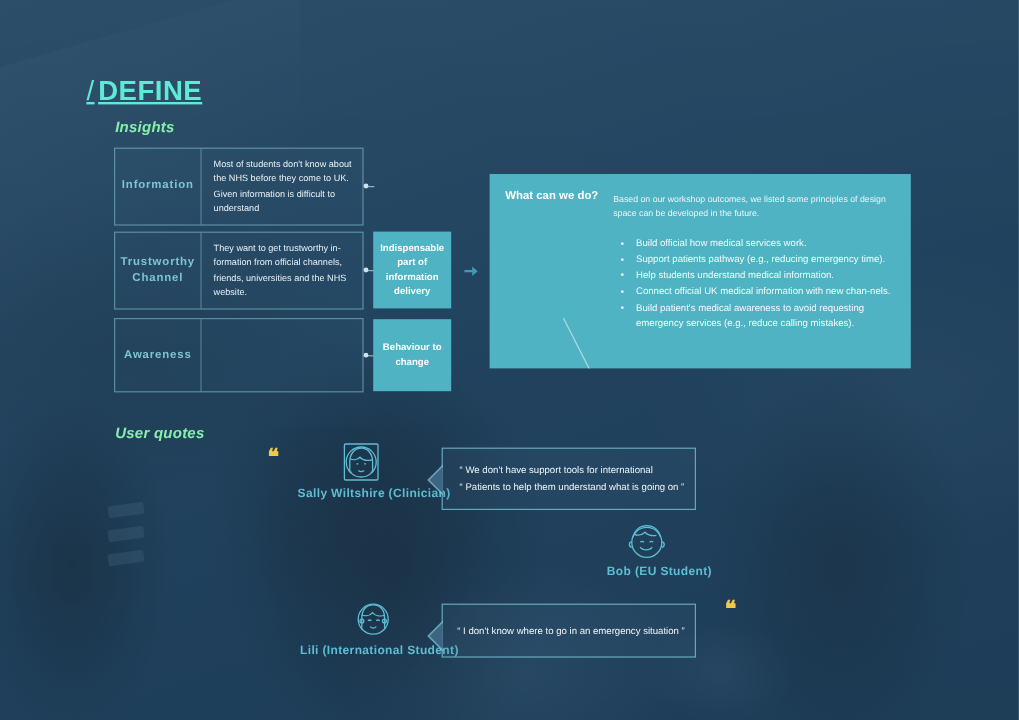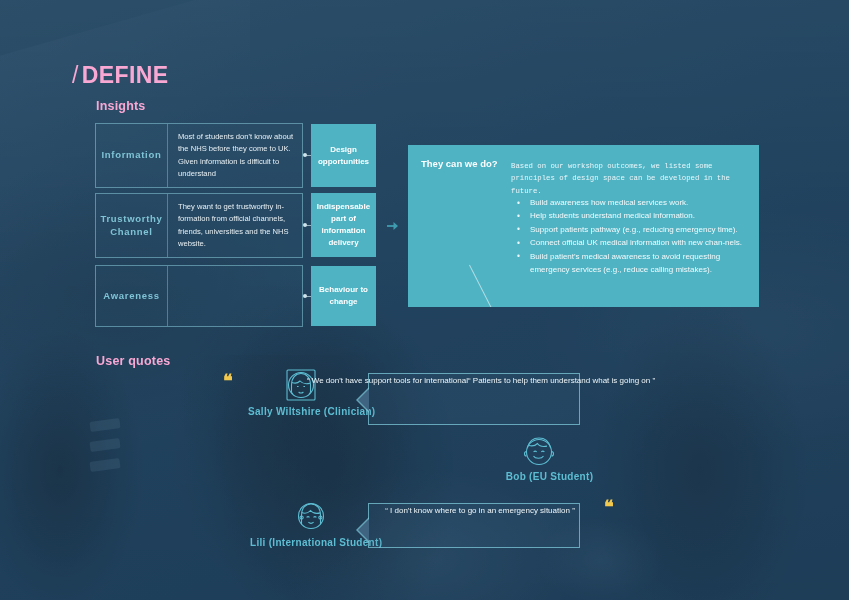--- a/index.html
+++ b/index.html
@@ -68,30 +68,32 @@
     background: rgba(56,104,136,0.30);
   }
 
   
   .define-title {
     position: absolute;
     left: 72px; top: 62px;
     font-size: 23px;
     font-weight: bold;
     letter-spacing: 0.4px;
-    color: #f9a8d4;
+    color: #5eead4;
+    text-decoration: underline;
   }
   .define-title .slash { font-weight: 400; margin-right: 3px; }
 
   .section-label {
     position: absolute;
     font-size: 12.5px;
     font-weight: bold;
-    color: #f9a8d4;
+    color: #86efac;
     letter-spacing: 0.2px;
+    font-style: italic;
   }
   #lbl-insights { left: 96px; top: 99px; }
   #lbl-quotes   { left: 96px; top: 354px; }
 
   
   .insight-row {
     position: absolute;
     left: 95px;
     width: 208px;
     border: 1px solid rgba(135,200,215,0.55);
@@ -197,21 +199,20 @@
     transform-origin: top left;
     transform: rotate(-27deg) translateY(108px);
   }
   .wcwd-intro {
     position: absolute;
     left: 103px; top: 15px;
     width: 238px;
     font-size: 7.3px;
     line-height: 1.68;
     color: #eaf7fa;
-    font-family: Liberation Mono, monospace;
   }
   .wcwd-list {
     position: absolute;
     left: 107px; top: 52px;
     width: 236px;
     list-style: none;
   }
   .wcwd-list li {
     position: relative;
     padding-left: 15px;
@@ -258,20 +259,21 @@
   #person-bob .avatar-wrap { margin-left: 28px; }
   #person-lili  { left: 250px; top: 497px; width: 118px; }
   #person-lili .avatar-wrap { margin-left: 42px; }
 
   .avatar-wrap { width: 38px; height: 40px; }
 
   
   .bubble {
     position: absolute;
     display: flex;
+    flex-direction: column;
     justify-content: center;
   }
   .bubble-outline {
     border: 1px solid rgba(125,200,218,0.75);
     background: rgba(70,115,145,0.12);
   }
   .bubble-filled {
     background: #4fb3c4;
   }
   .bubble-line {
@@ -358,39 +360,38 @@
     <div class="insight-key">Awareness</div>
   </div>
 
   <div class="connector-dot" id="dot-0"></div>
   <div class="connector-dot" id="dot-1"></div>
   <div class="connector-dot" id="dot-2"></div>
   <div class="connector-line" id="cl-0"></div>
   <div class="connector-line" id="cl-1"></div>
   <div class="connector-line" id="cl-2"></div>
 
-  <div class="opp-box" id="opp-0">Design opportunities</div>
   <div class="opp-box" id="opp-2">Behaviour to change</div>
   <div class="opp-box" id="opp-1">Indispensable part of information delivery</div>
 
   <div class="arrow-right">
     <svg width="16" height="16" viewBox="0 0 16 16">
       <path d="M2 8 H12" stroke="#3f9cb0" stroke-width="1.8" fill="none"></path>
       <path d="M8.5 4 L13 8 L8.5 12 Z" fill="#3f9cb0"></path>
     </svg>
   </div>
 
   <div class="wcwd-panel">
     <div class="wcwd-diag"></div>
-    <div class="wcwd-title">They can we do?</div>
+    <div class="wcwd-title">What can we do?</div>
     <div class="wcwd-intro">Based on our workshop outcomes, we listed some principles of design space can be developed in the future.</div>
     <ul class="wcwd-list">
-      <li>Build awareness how medical services work.</li>
+      <li>Build official how medical services work.</li>
+      <li>Support patients pathway (e.g., reducing emergency time).</li>
       <li>Help students understand medical information.</li>
-      <li>Support patients pathway (e.g., reducing emergency time).</li>
       <li>Connect official UK medical information with new chan-nels.</li>
       <li>Build patient's medical awareness to avoid requesting emergency services (e.g., reduce calling mistakes).</li>
     </ul>
   </div>
 
   <div class="quote-mark" id="qm-1">❝</div>
   <div class="quote-mark" id="qm-2">❝</div>
 
   <div class="person" id="person-sally">
     <div class="avatar-wrap">

